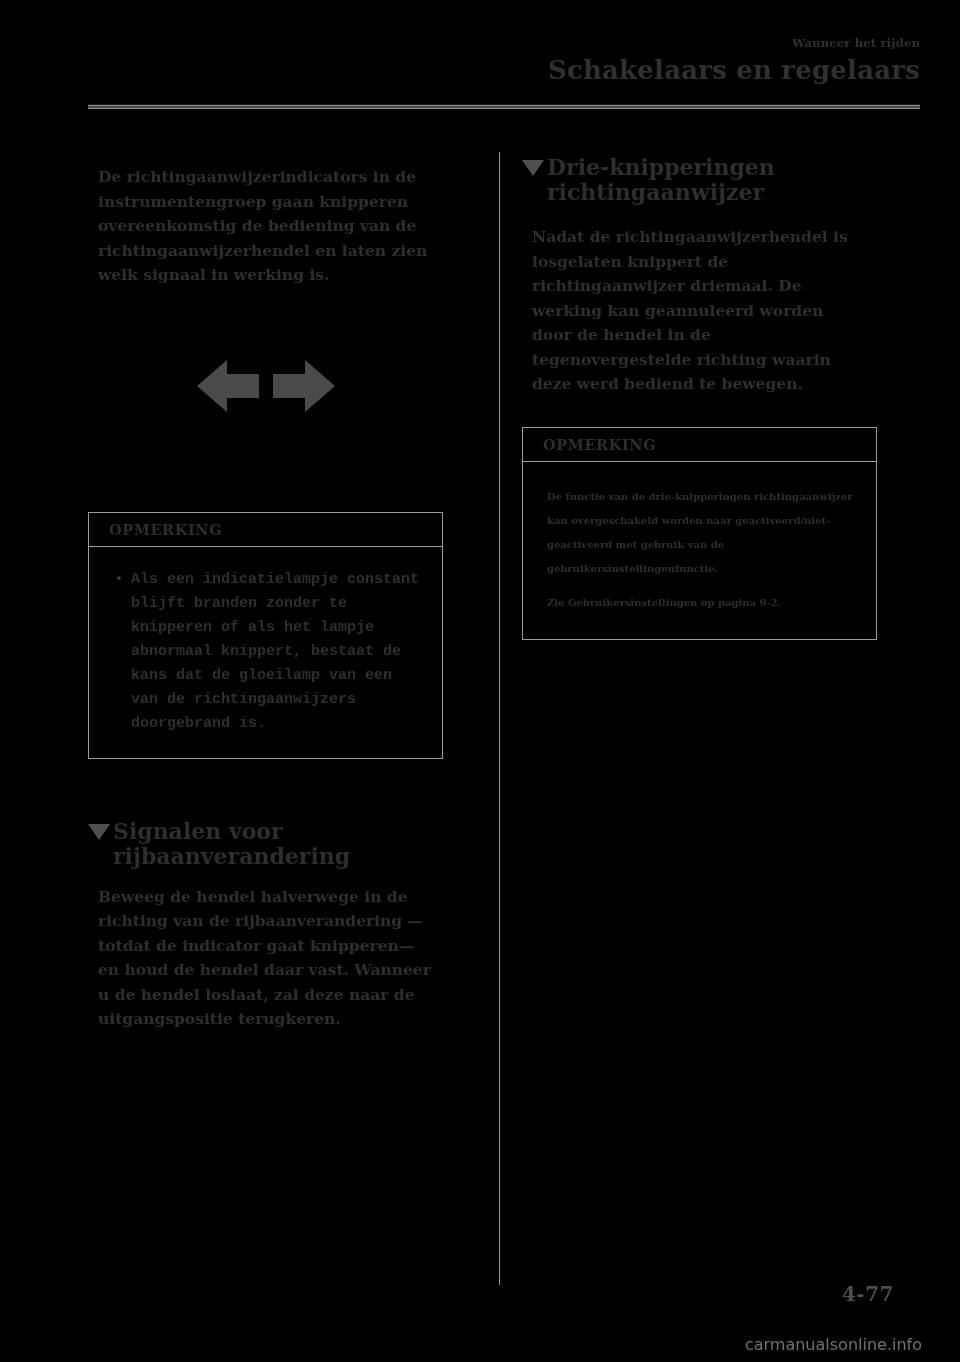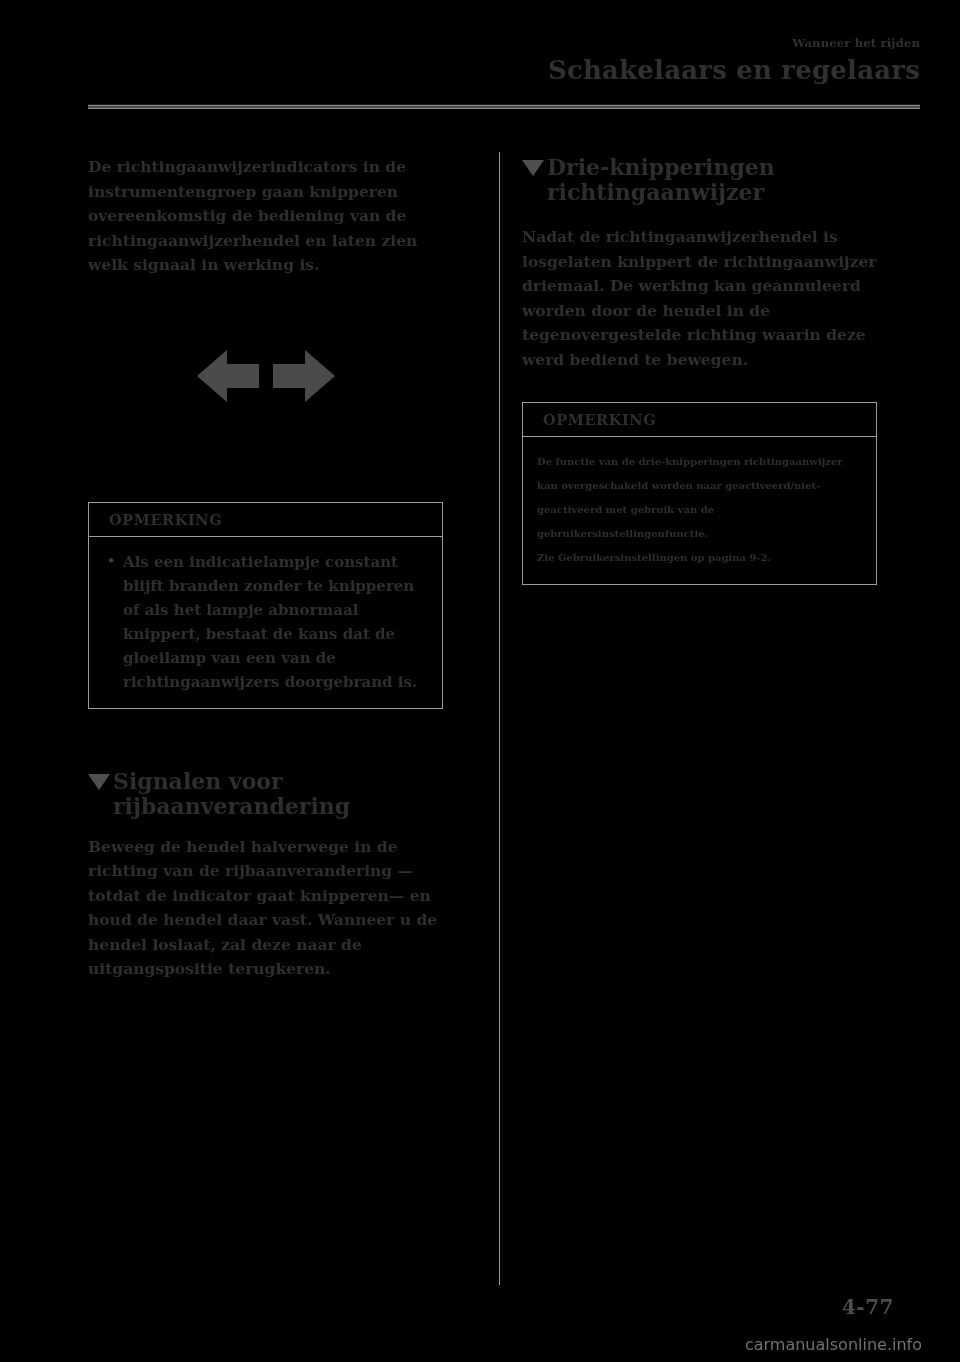--- a/index.html
+++ b/index.html
@@ -74,21 +74,21 @@
     position: absolute;
     top: 155px;
     width: 355px;
   }
   .col-left  { left: 88px; }
   .col-right { left: 522px; }
 
   p.body-text {
     font-size: 15.5px;
     line-height: 24.5px;
-    margin: 0;
+    margin: 10px;
     color: #2e2e2e;
     font-weight: bold;
   }
 
   
   .section-head {
     display: flex;
     align-items: flex-start;
     gap: 3px;
     margin: 0;
@@ -135,22 +135,23 @@
     letter-spacing: 0.6px;
     color: #2e2e2e;
   }
   .note-body {
     padding: 13px 12px 14px 14px;
   }
   .note-body p.body-text { font-size: 10px; line-height: 24px; }
 
   ul.note-list {
     list-style: none;
-    margin: 0;
+    margin: 8px;
     padding: 0;
+    font-family: Liberation Mono, monospace;
   }
   ul.note-list > li {
     position: relative;
     padding-left: 20px;
     font-size: 15px;
     line-height: 24px;
     font-weight: bold;
     color: #2e2e2e;
     margin: 0;
   }
@@ -160,21 +161,21 @@
     left: 4px;
     top: -1px;
     font-size: 13px;
     color: #3a3a3a;
   }
 
   
   .page-number {
     position: absolute;
     right: 66px;
-    bottom: 43px;
+    bottom: 56px;
     font-size: 20px;
     font-weight: bold;
     color: #4d4d4d;
     letter-spacing: 0.5px;
   }
   .watermark {
     position: absolute;
     right: 38px;
     bottom: 8px;
     font-family: "DejaVu Sans", sans-serif;

